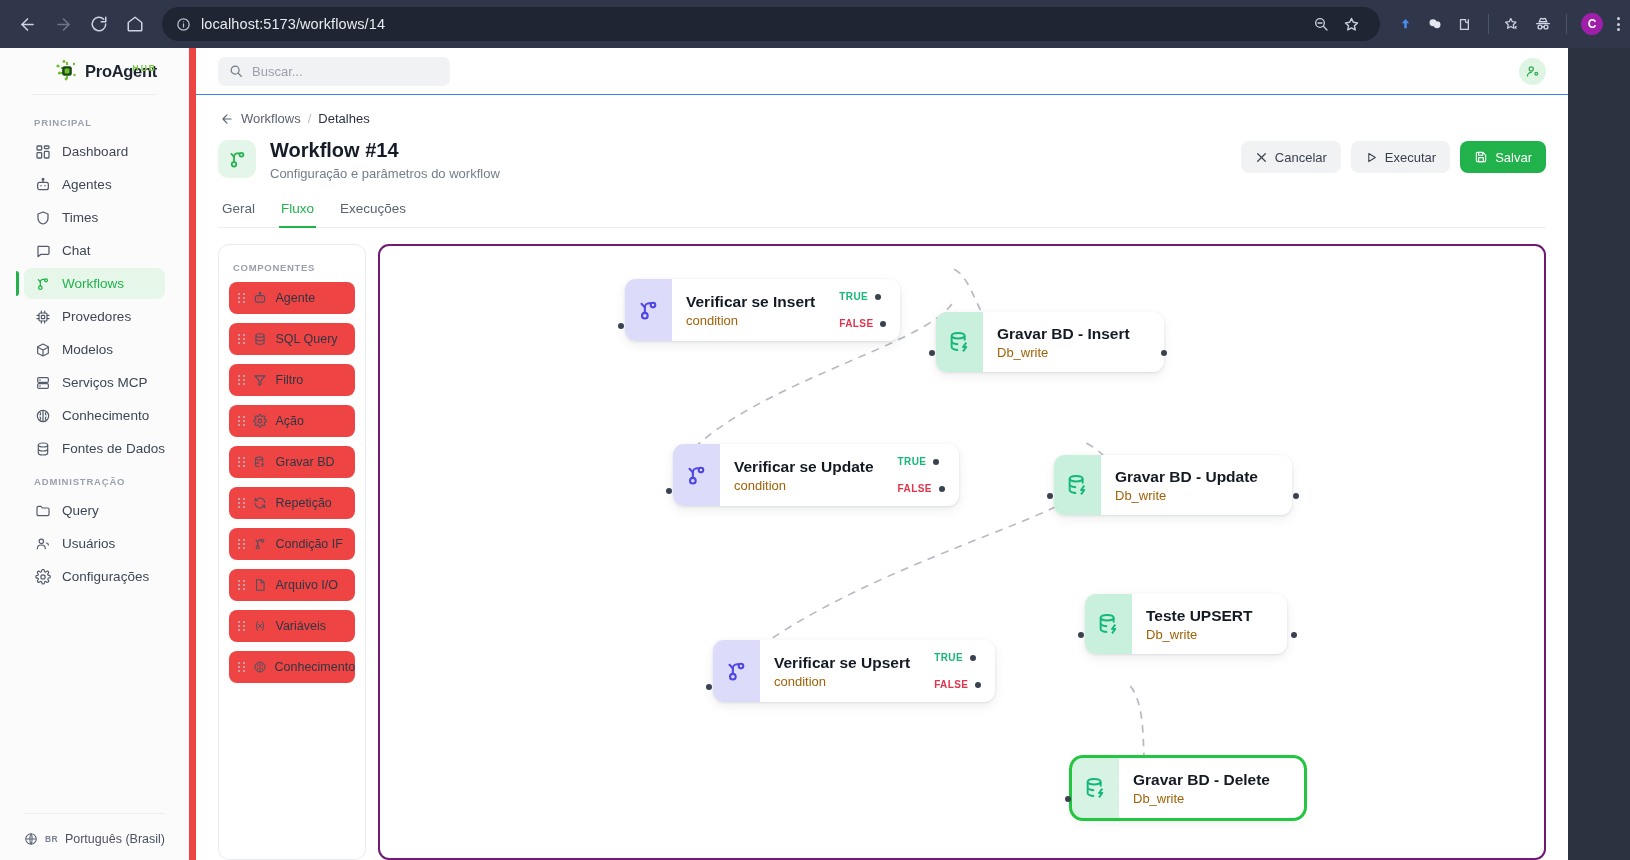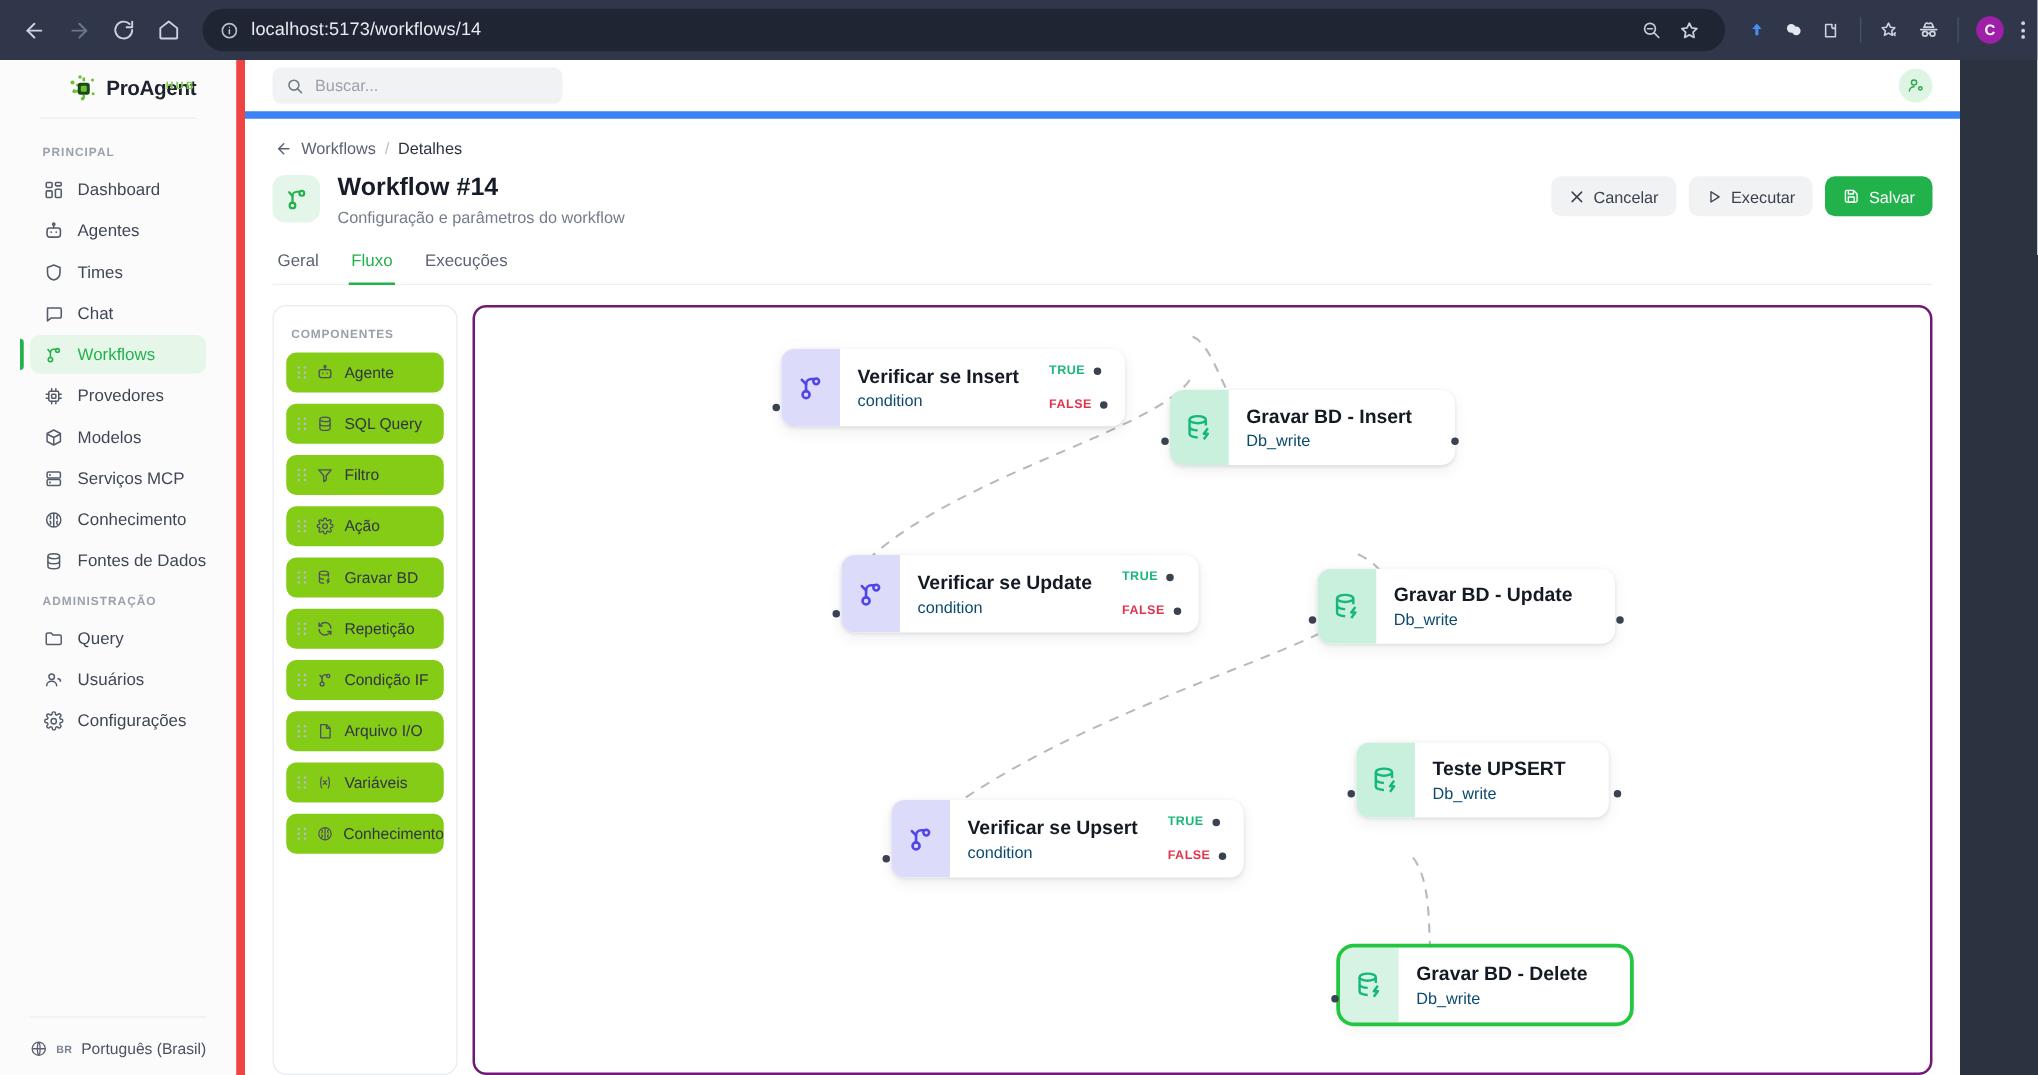--- a/index.html
+++ b/index.html
@@ -83,21 +83,21 @@
   .sidebar-foot { border-top:1px solid #eceef1; padding:10px 0 6px 0; }
   .foot-item {
     display:flex; align-items:center; justify-content:center; gap:7px;
     height:30px; font-size:12.5px; color:#4b5260;
   }
   .flagtag { font-size:8.5px; font-weight:bold; color:#7a828f; letter-spacing:0.3px;}
 
   
   .main { flex:1; display:flex; flex-direction:column; min-width:0; }
   .topbar {
-    height:47px; border-bottom:6px solid #3b82f6; display:flex; align-items:center;
+    height:47px; border-bottom:1px solid #3b82f6; display:flex; align-items:center;
     padding:0 22px; background:#fff; flex:0 0 47px;
   }
   .search-box {
     width:232px; height:29px; background:#f1f2f4; border-radius:7px;
     display:flex; align-items:center; gap:9px; padding:0 11px;
     color:#9aa1ad; font-size:13px;
   }
   .avatar-top {
     width:27px; height:27px; border-radius:50%; background:#dff5e4;
     margin-left:auto; display:flex; align-items:center; justify-content:center;
@@ -139,21 +139,21 @@
   .builder { flex:1; display:flex; gap:12px; padding:16px 0 0 0; min-height:0; }
   .palette {
     width:148px; flex:0 0 148px;
     background:#fff; border:1px solid #e9ebef; border-radius:11px;
     padding:17px 10px; overflow:hidden;
   }
   .palette-title {
     font-size:9.5px; font-weight:bold; color:#98a0ac; letter-spacing:0.7px; padding:0 4px 9px 4px;
   }
   .palette-item {
-    height:32px; background:#84cc16; border-radius:8px; margin-bottom:9px;
+    height:32px; background:#ef4444; border-radius:8px; margin-bottom:9px;
     display:flex; align-items:center; gap:8px; padding:0 9px;
     font-size:12.5px; color:#2f3642;
   }
   .grip { display:grid; grid-template-columns:2px 2px; gap:2px 2.5px; flex:0 0 auto;}
   .grip i { width:2px;height:2px;background:#b6bcc6;border-radius:50%;display:block;}
   .pal-ic { width:15px; height:15px; display:flex; align-items:center; justify-content:center; color:#4a5160;}
 
   .canvas {
     flex:1; background:#fff; border:2px solid #701a75; border-radius:11px;
     position:relative; overflow:hidden;
@@ -167,21 +167,21 @@
     box-shadow:0 1px 3px rgba(20,25,40,.10), 0 4px 12px rgba(20,25,40,.07);
     overflow:hidden;
   }
   .node-ic {
     width:47px; flex:0 0 47px; display:flex; align-items:center; justify-content:center;
   }
   .node-ic.cond { background:#dcdbfa; color:#4f46e5; }
   .node-ic.db   { background:#c9f0dc; color:#14b877; }
   .node-body { padding:12px 14px; display:flex; align-items:center; gap:16px; }
   .node-txt h4 { font-size:15.5px; color:#141a24; font-weight:bold; line-height:1.25; white-space:nowrap;}
-  .node-txt span { font-size:13px; color:#0c4a6e; display:block; margin-top:2px;}
+  .node-txt span { font-size:13px; color:#a16207; display:block; margin-top:2px;}
   .node-ports { display:flex; flex-direction:column; justify-content:center; gap:16px; margin-left:auto; padding-left:8px;}
   .port-row { display:flex; align-items:center; gap:7px; font-size:10px; font-weight:bold; letter-spacing:0.4px;}
   .port-row.t { color:#18b77a; }
   .port-row.f { color:#e0344b; }
   .dot { width:6px; height:6px; border-radius:50%; background:#3a4150; display:block; }
   .dot-abs { position:absolute; width:6px; height:6px; border-radius:50%; background:#3a4150;}
   .node.selected .node-shell {
     outline:3px solid #22c63f; outline-offset:0px; border-radius:11px;
     background:#eefaf0;
   }

